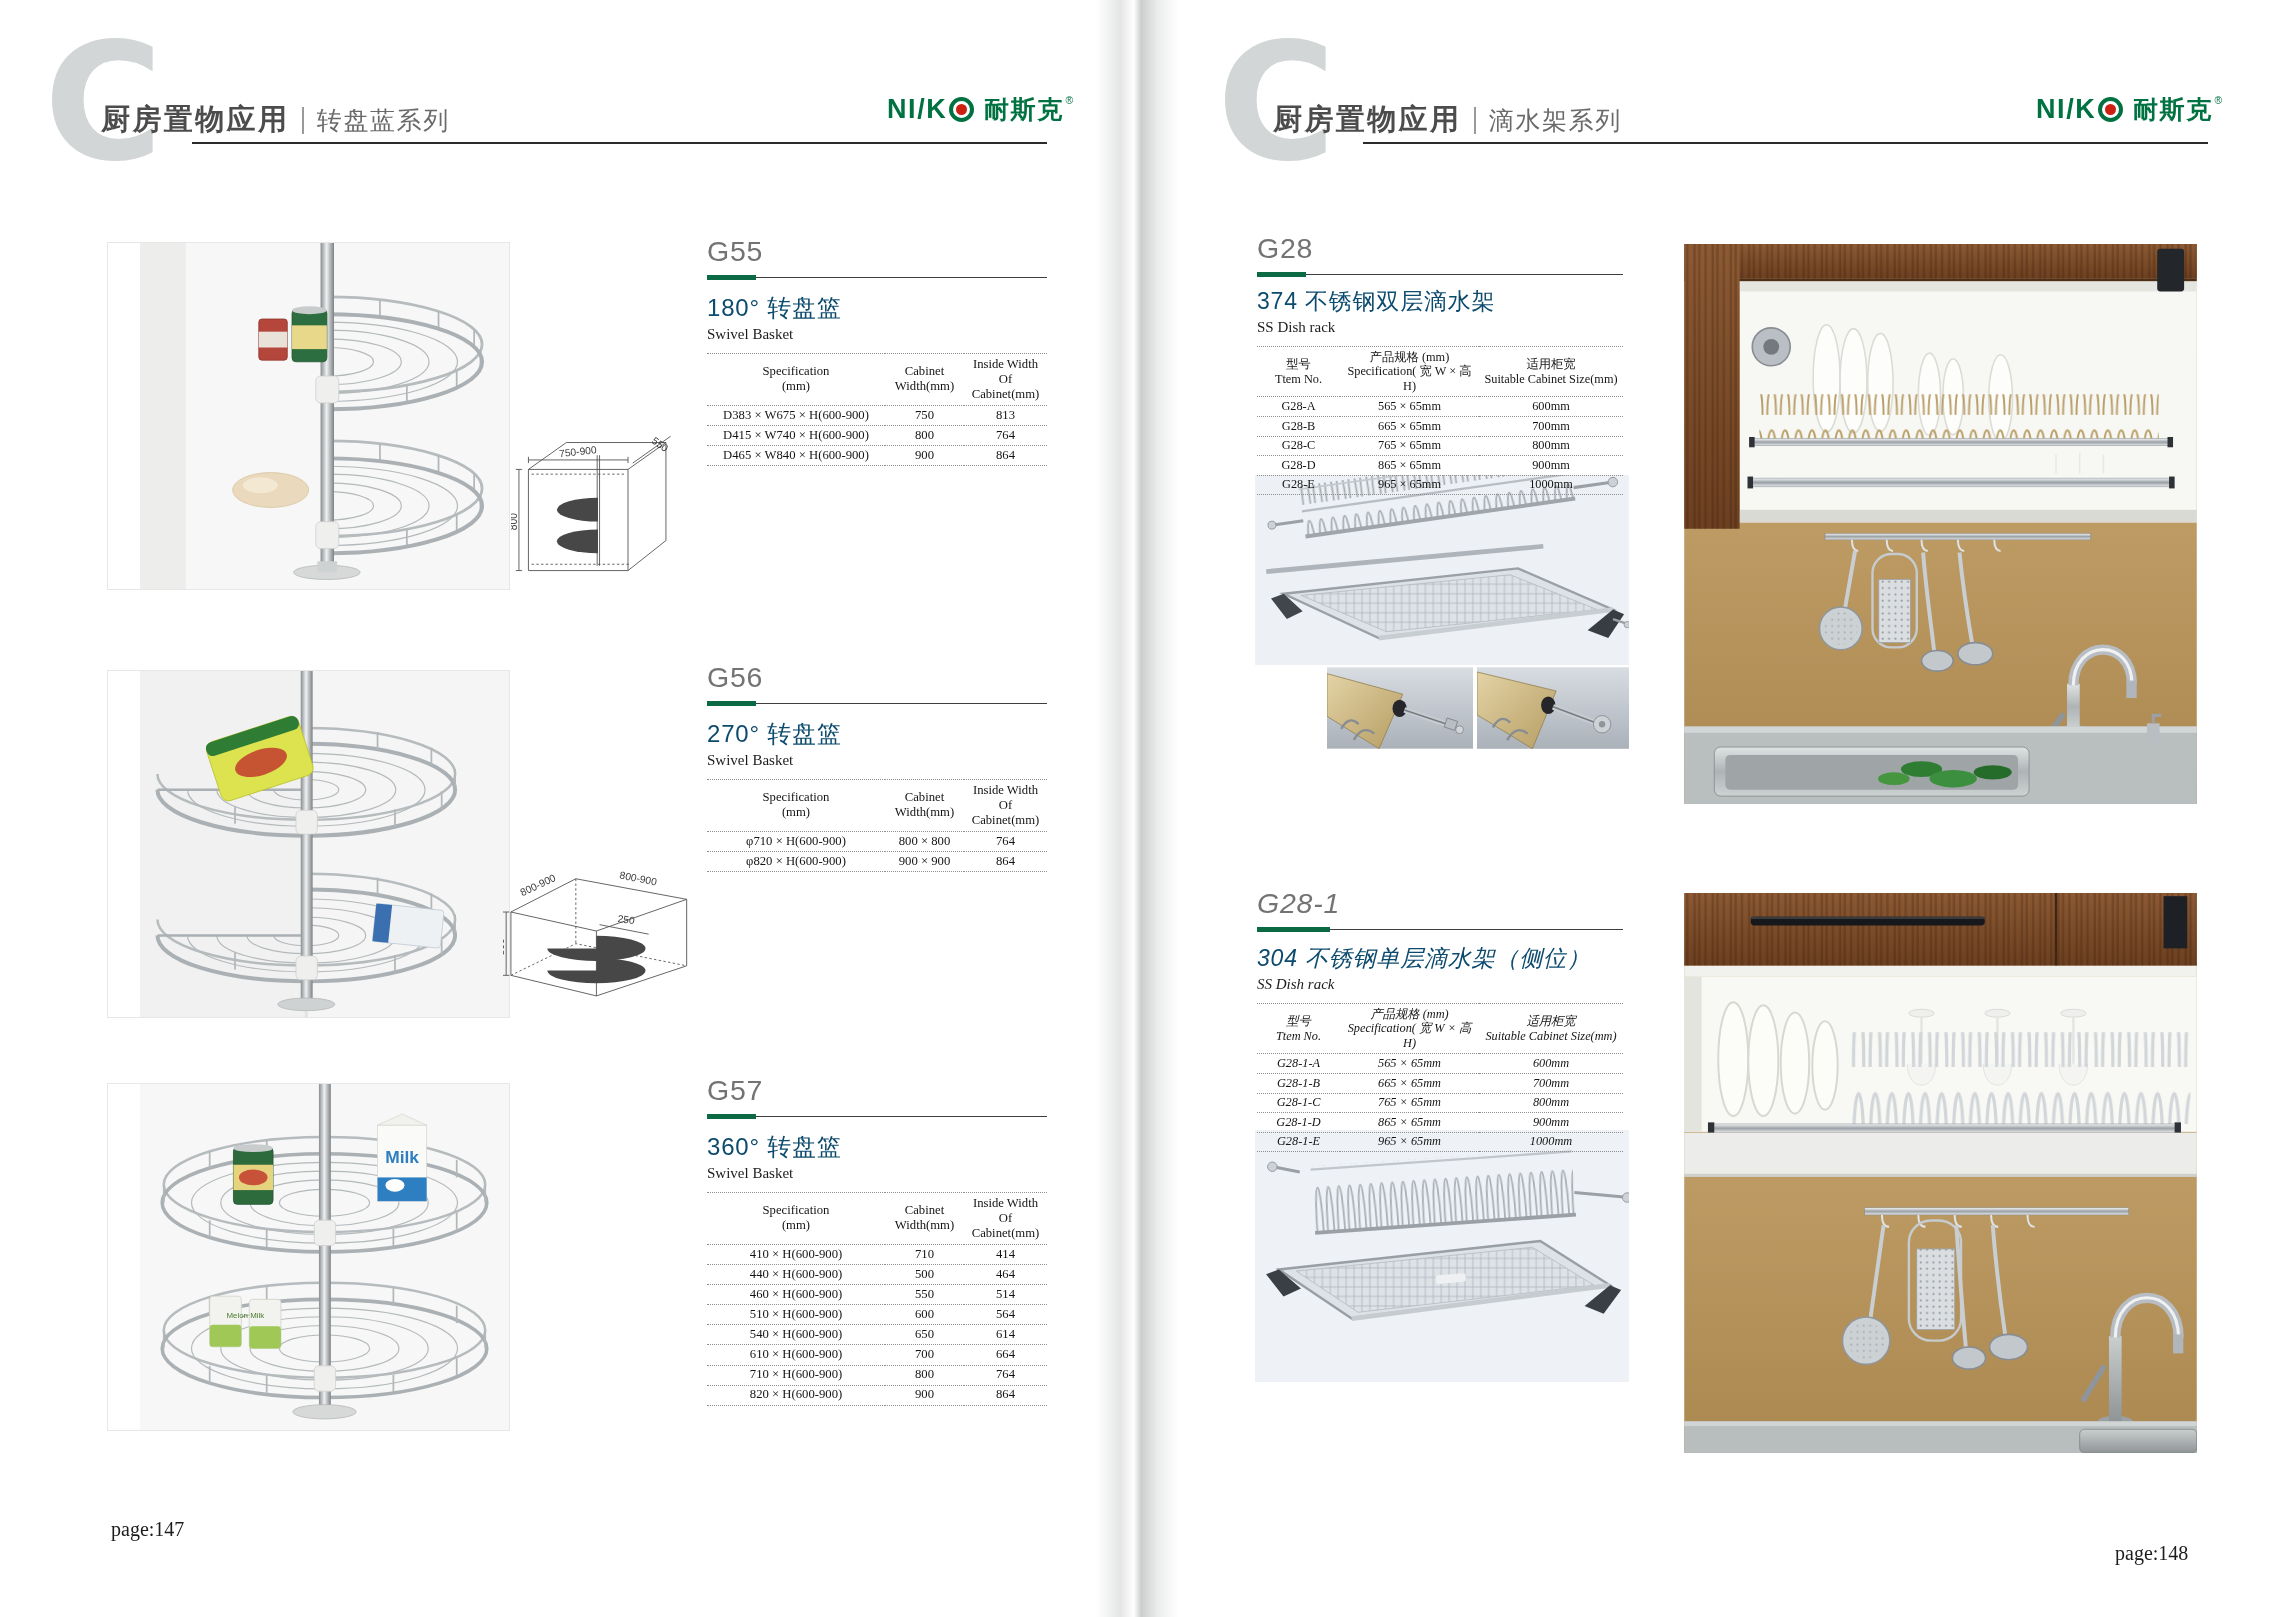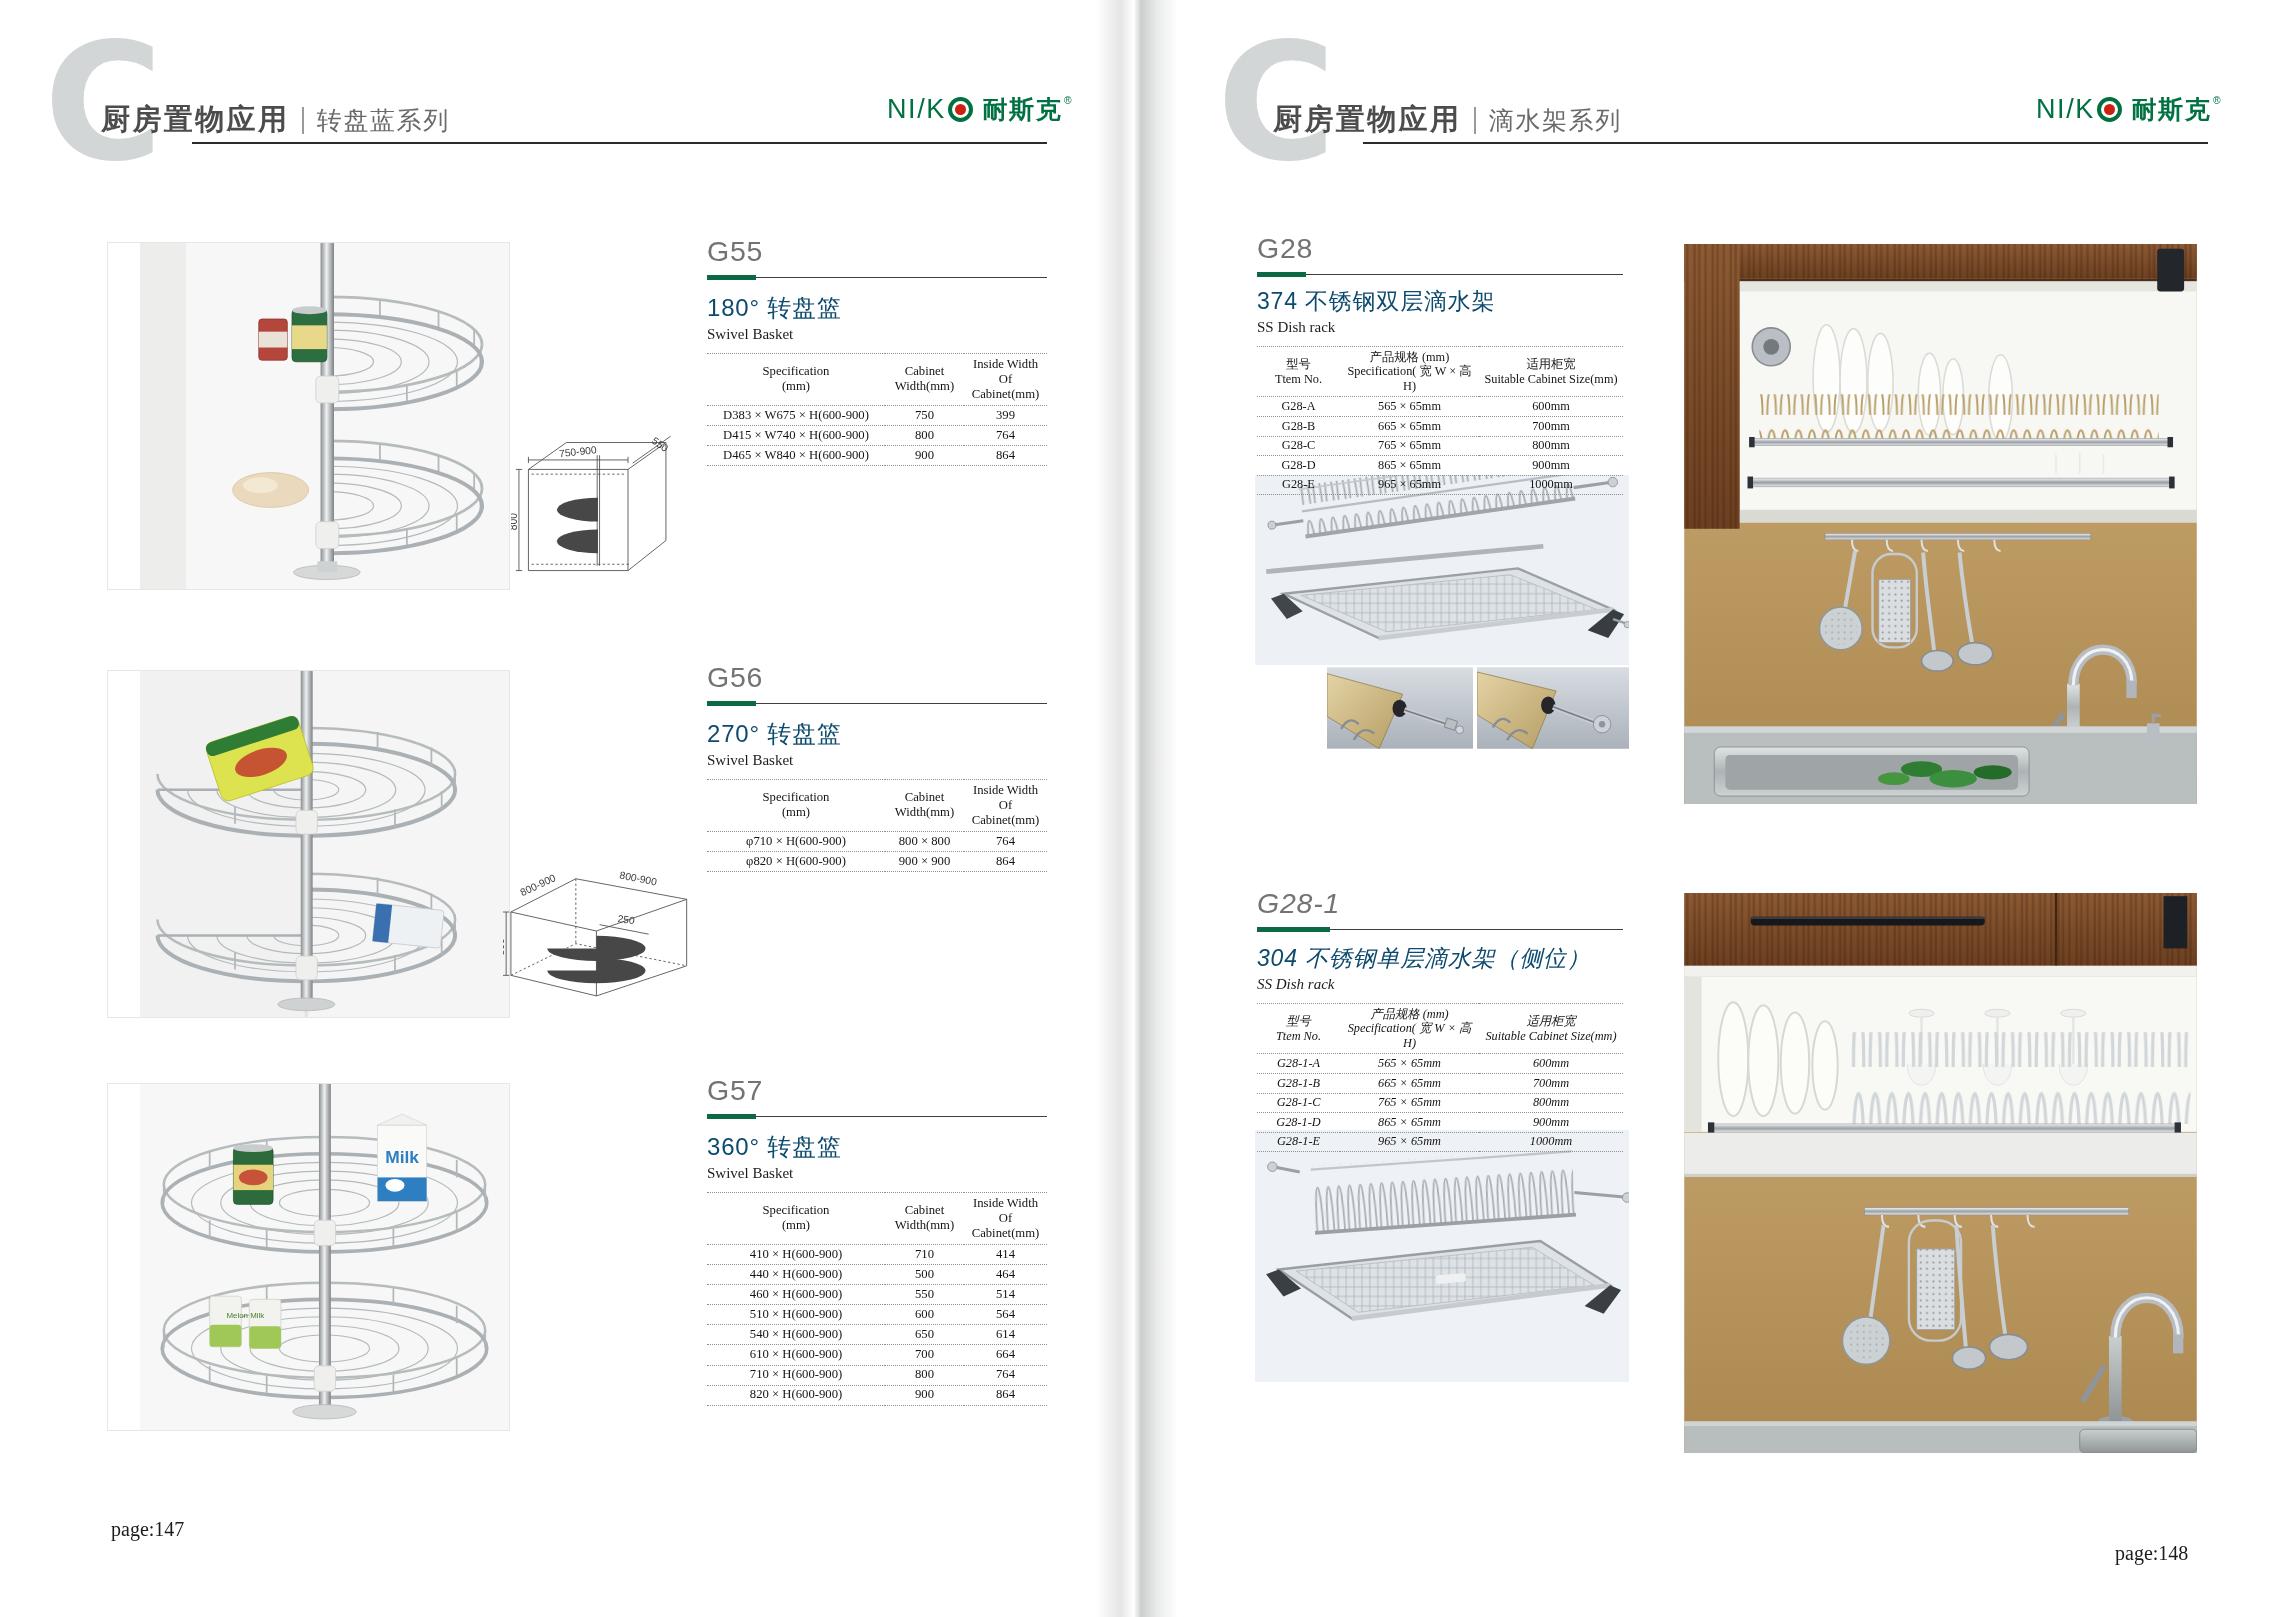--- a/index.html
+++ b/index.html
@@ -8,21 +8,21 @@
   
   .big-c{position:absolute;font-family:"DejaVu Sans",sans-serif;font-weight:bold;
          font-size:162px;line-height:158px;color:#d2d6d6;z-index:0;}
   .hdr{position:absolute;display:flex;align-items:center;z-index:2;}
   .hdr .cat{font-size:29px;font-weight:bold;color:#4c4c4c;letter-spacing:2.4px;}
   .hdr .divider{display:inline-block;width:0;height:27px;border-left:2.4px solid #9a9a9a;margin:0 12.7px;}
   .hdr .series{font-size:25px;color:#6a6a6a;letter-spacing:1.6px;}
   .rule{position:absolute;height:1.6px;background:#2b2b2b;z-index:2;}
   
   .logo{position:absolute;display:flex;align-items:center;z-index:3;color:#007140;}
-  .logo .logo-en{font-size:27px;font-weight:400;letter-spacing:1.6px;font-family:"Liberation Sans",sans-serif;}
+  .logo .logo-en{font-size:27px;font-weight:700;letter-spacing:1.6px;font-family:"Liberation Sans",sans-serif;}
   .logo .logo-o{display:inline-block;width:17.4px;height:17.4px;border:4.7px solid #007140;border-radius:50%;
                 position:relative;margin:0 1.6px;}
   .logo .logo-o .logo-dot{position:absolute;left:3.2px;top:3.2px;width:11px;height:11px;border-radius:50%;background:#cc2010;}
   .logo .logo-cn{font-size:25px;font-weight:bold;margin-left:8px;letter-spacing:1.6px;}
   .logo .logo-reg{font-size:10.3px;vertical-align:super;margin-left:1.6px;transform:translateY(-9.5px);}
   
   .section{position:absolute;z-index:2;}
   .sec-code{font-size:28.5px;font-weight:400;color:#737373;letter-spacing:0.8px;line-height:1.1;}
   .sec-line{position:relative;height:4.7px;margin-top:4.7px;border-bottom:1.6px solid #3f3f3f;}
   .sec-line .green-bar{position:absolute;left:0;bottom:-3.2px;width:49px;height:4.7px;background:#0b6a44;}
@@ -304,21 +304,21 @@
         <th>Cabinet
 Width(mm)</th>
         <th>Inside Width Of
 Cabinet(mm)</th>
       </tr>
         </thead>
       <tbody>
           <tr>
             <td>D383 × W675 × H(600-900)</td>
             <td>750</td>
-            <td>399</td>
+            <td>813</td>
           </tr>
           <tr>
             <td>D415 × W740 × H(600-900)</td>
             <td>800</td>
             <td>764</td>
           </tr>
           <tr>
             <td>D465 × W840 × H(600-900)</td>
             <td>900</td>
             <td>864</td>

